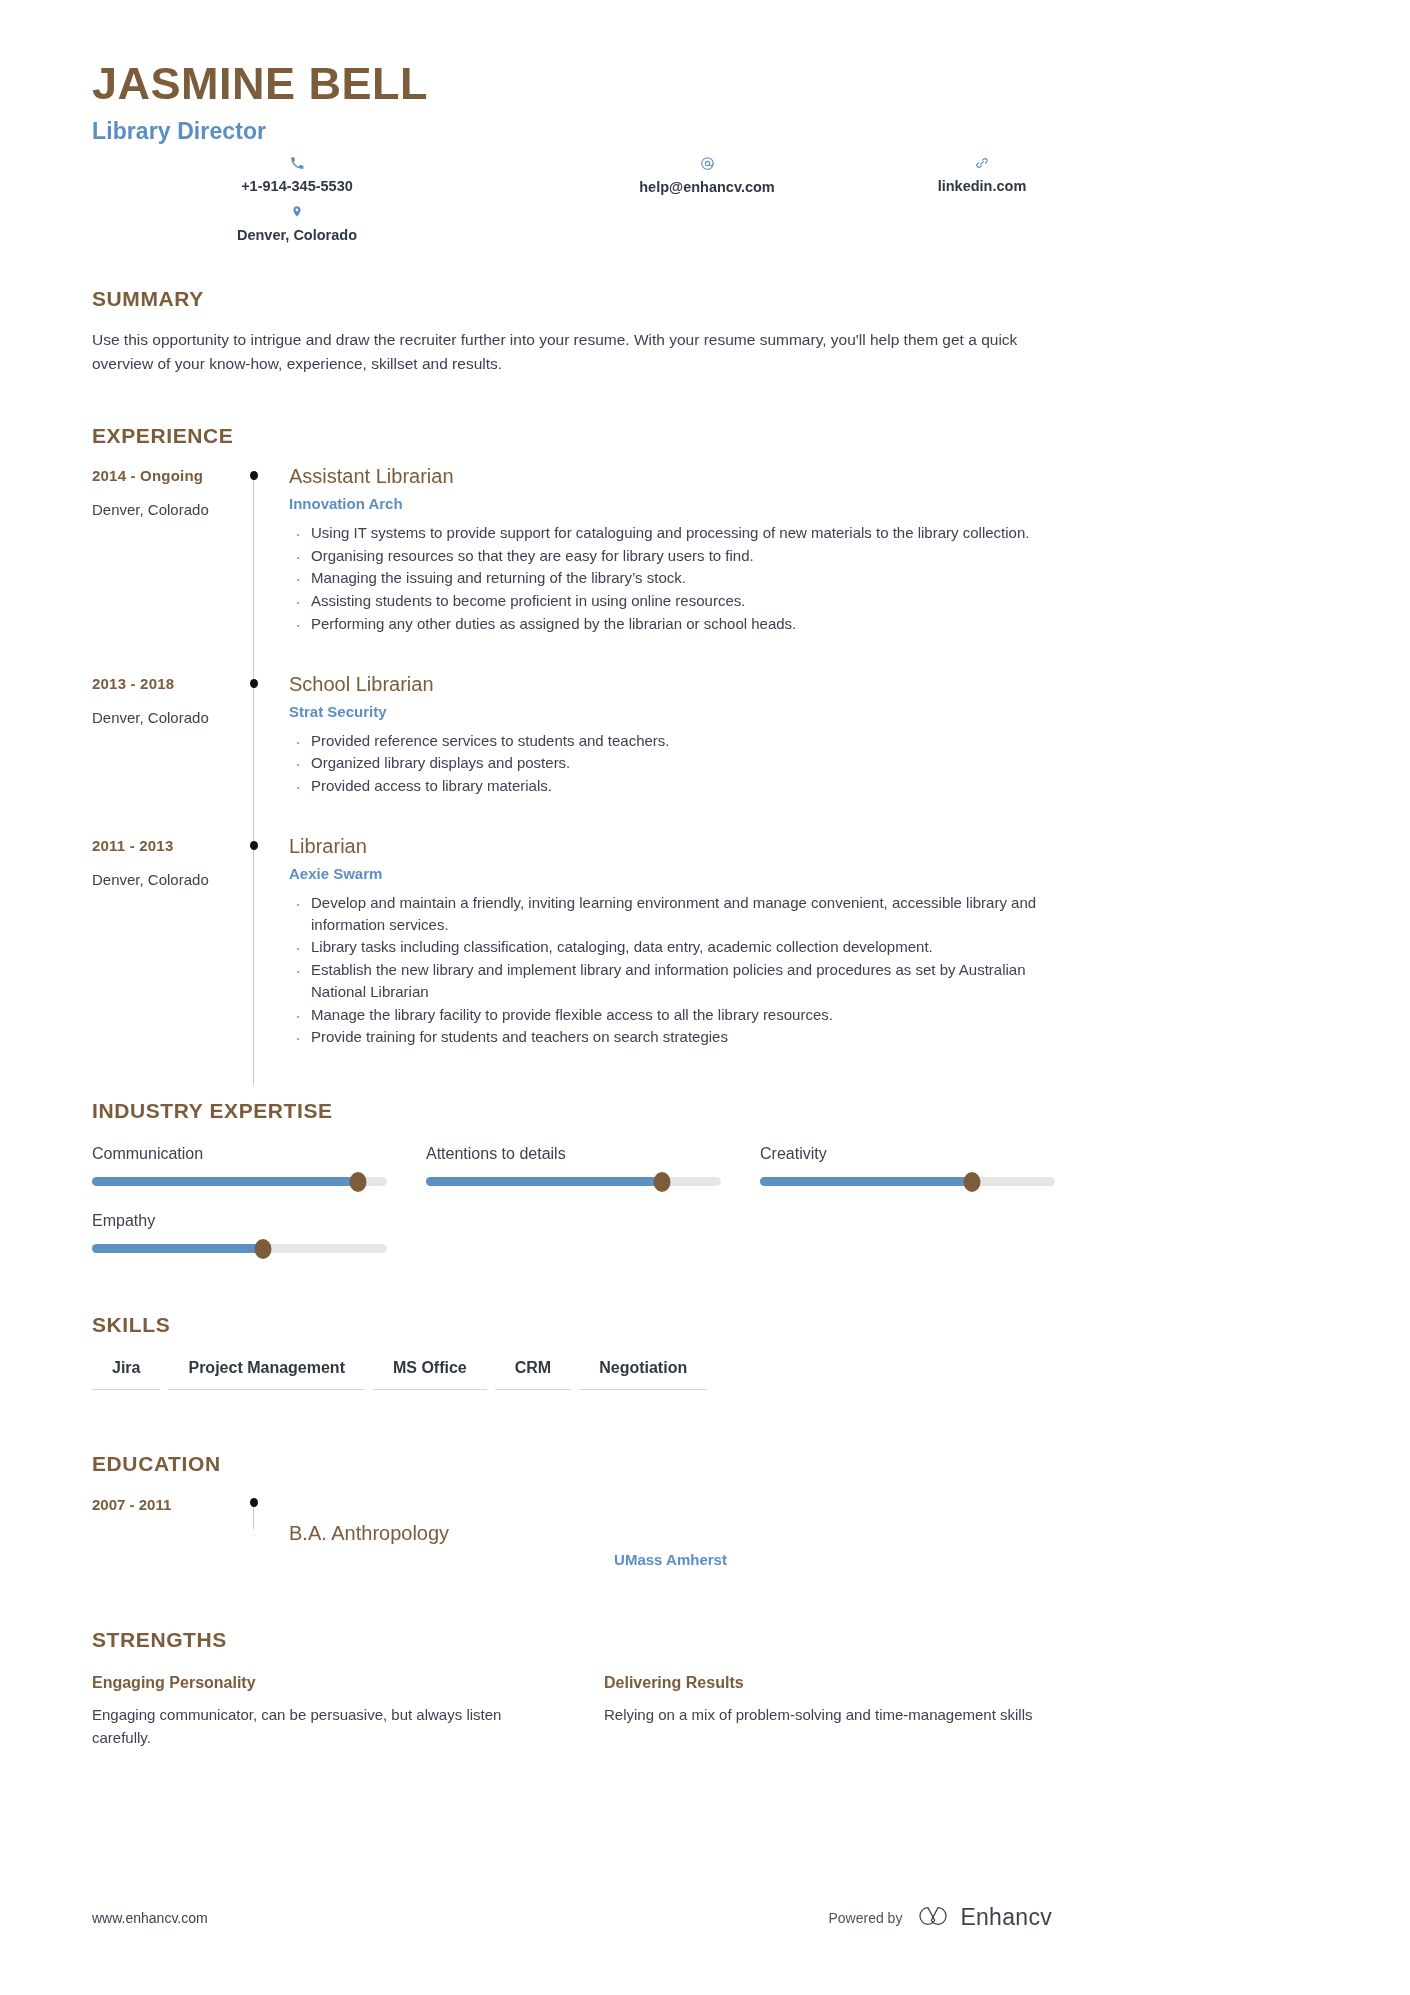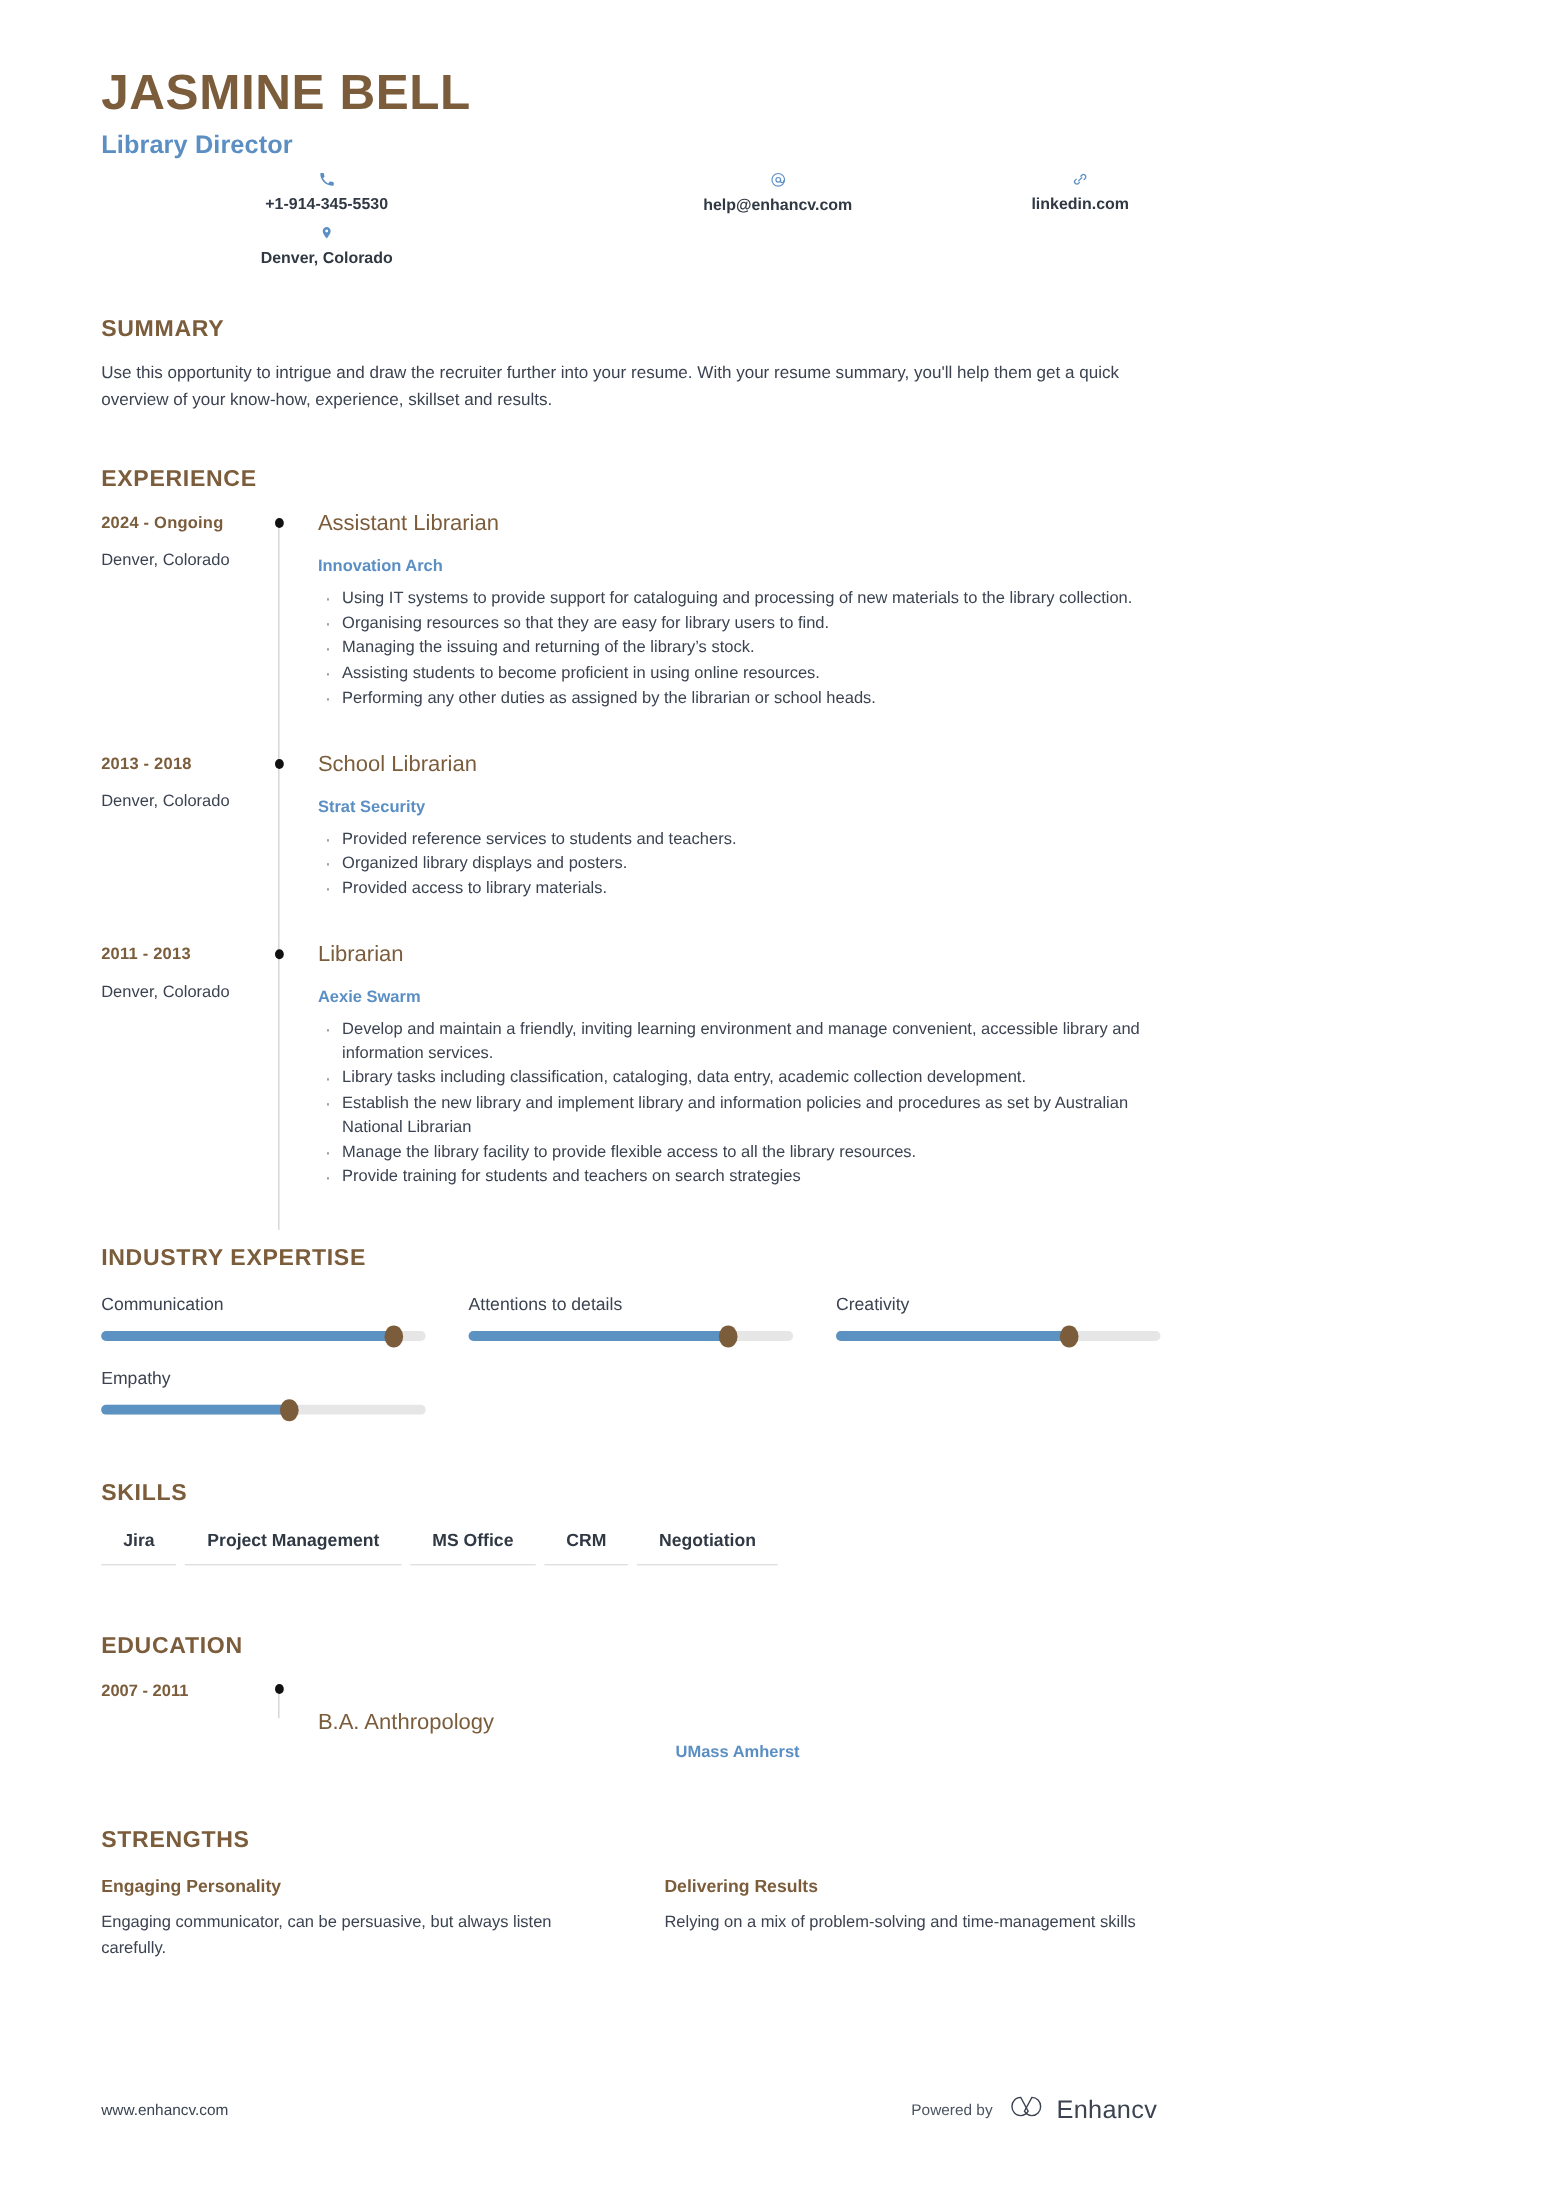--- a/index.html
+++ b/index.html
@@ -125,21 +125,21 @@
   }
   .exp-entry.first .rail-line { top: 8px; }
   .exp-entry.last .rail-line { bottom: 0; }
   .exp-right { padding-bottom: 36px; }
   .exp-role {
     font-size: 20px;
     color: #7b5c3b;
     line-height: 1.2;
   }
   .exp-company {
-    margin-top: 18px;
+    margin-top: 7px;
     font-size: 15px;
     font-weight: 700;
     color: #5b8fc4;
   }
   .exp-bullets {
     margin-top: 10px;
     list-style: none;
   }
   .exp-bullets li {
     position: relative;
@@ -372,21 +372,21 @@
   <div class="section" id="summary-section">
     <div class="section-title">SUMMARY</div>
     <p class="summary-text">Use this opportunity to intrigue and draw the recruiter further into your resume. With your resume summary, you'll help them get a quick overview of your know-how, experience, skillset and results.</p>
   </div>
 
   <div class="section" id="experience-section">
     <div class="section-title">EXPERIENCE</div>
     <div class="exp-list" id="exp-list">
         <div class="exp-entry first">
           <div class="exp-left">
-            <div class="exp-date">2024 - Ongoing</div>
+            <div class="exp-date">2014 - Ongoing</div>
             <div class="exp-location">Denver, Colorado</div>
           </div>
           <div class="exp-rail">
             <span class="rail-line"></span>
             <span class="rail-dot"></span>
           </div>
           <div class="exp-right">
             <div class="exp-role">Assistant Librarian</div>
             <div class="exp-company">Innovation Arch</div>
             <ul class="exp-bullets">

